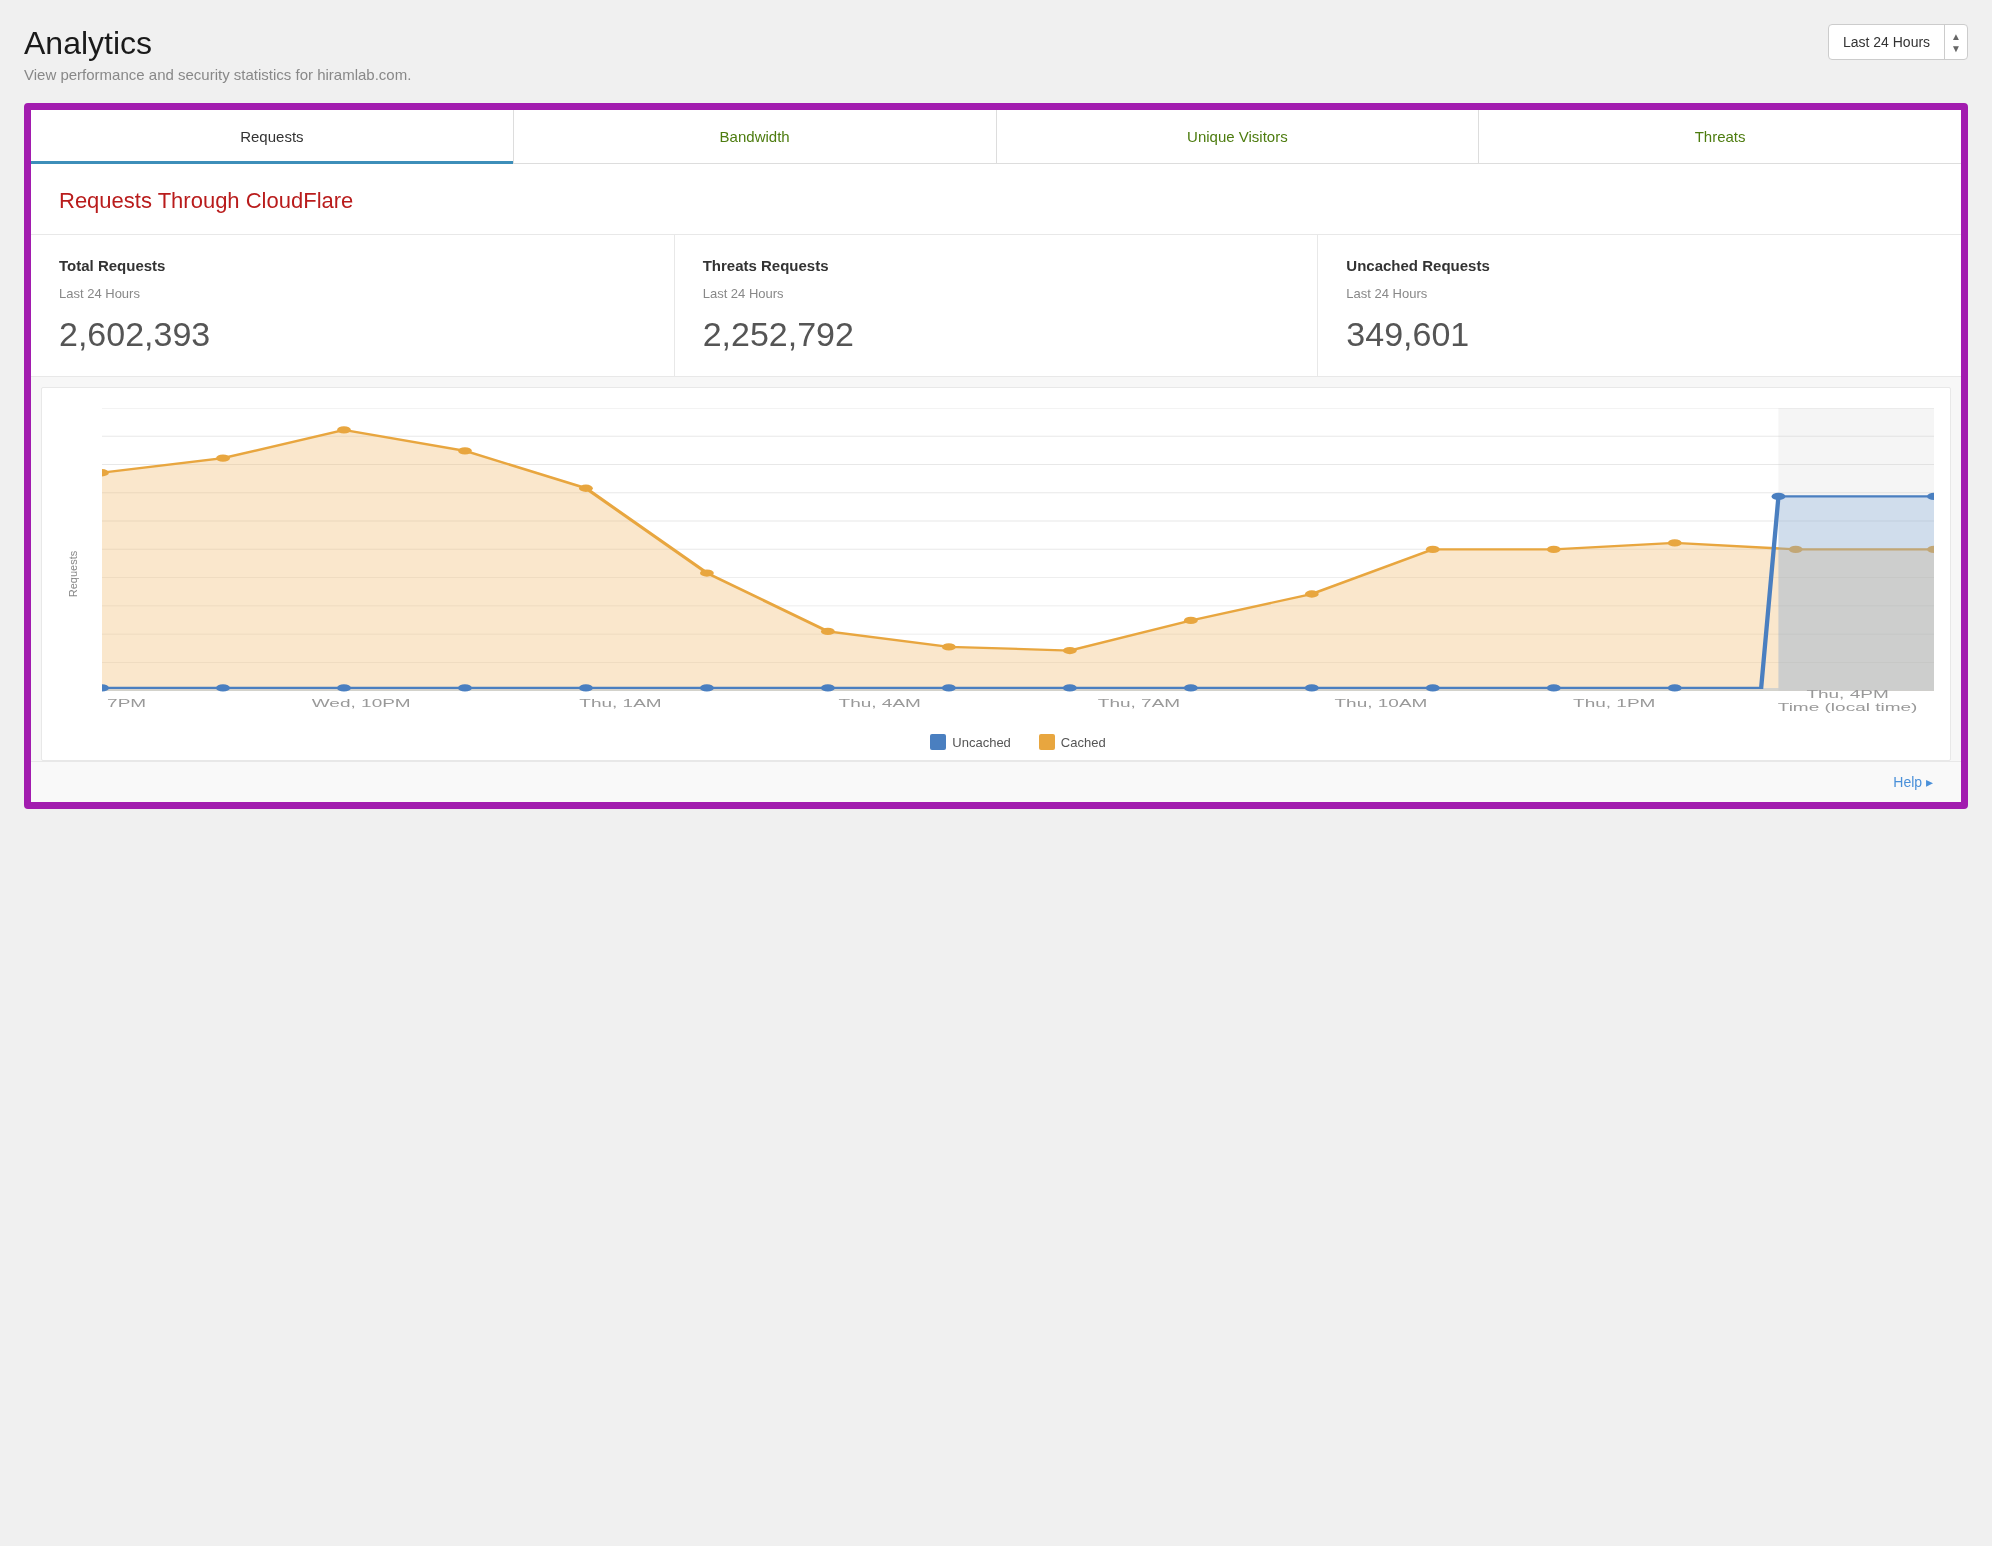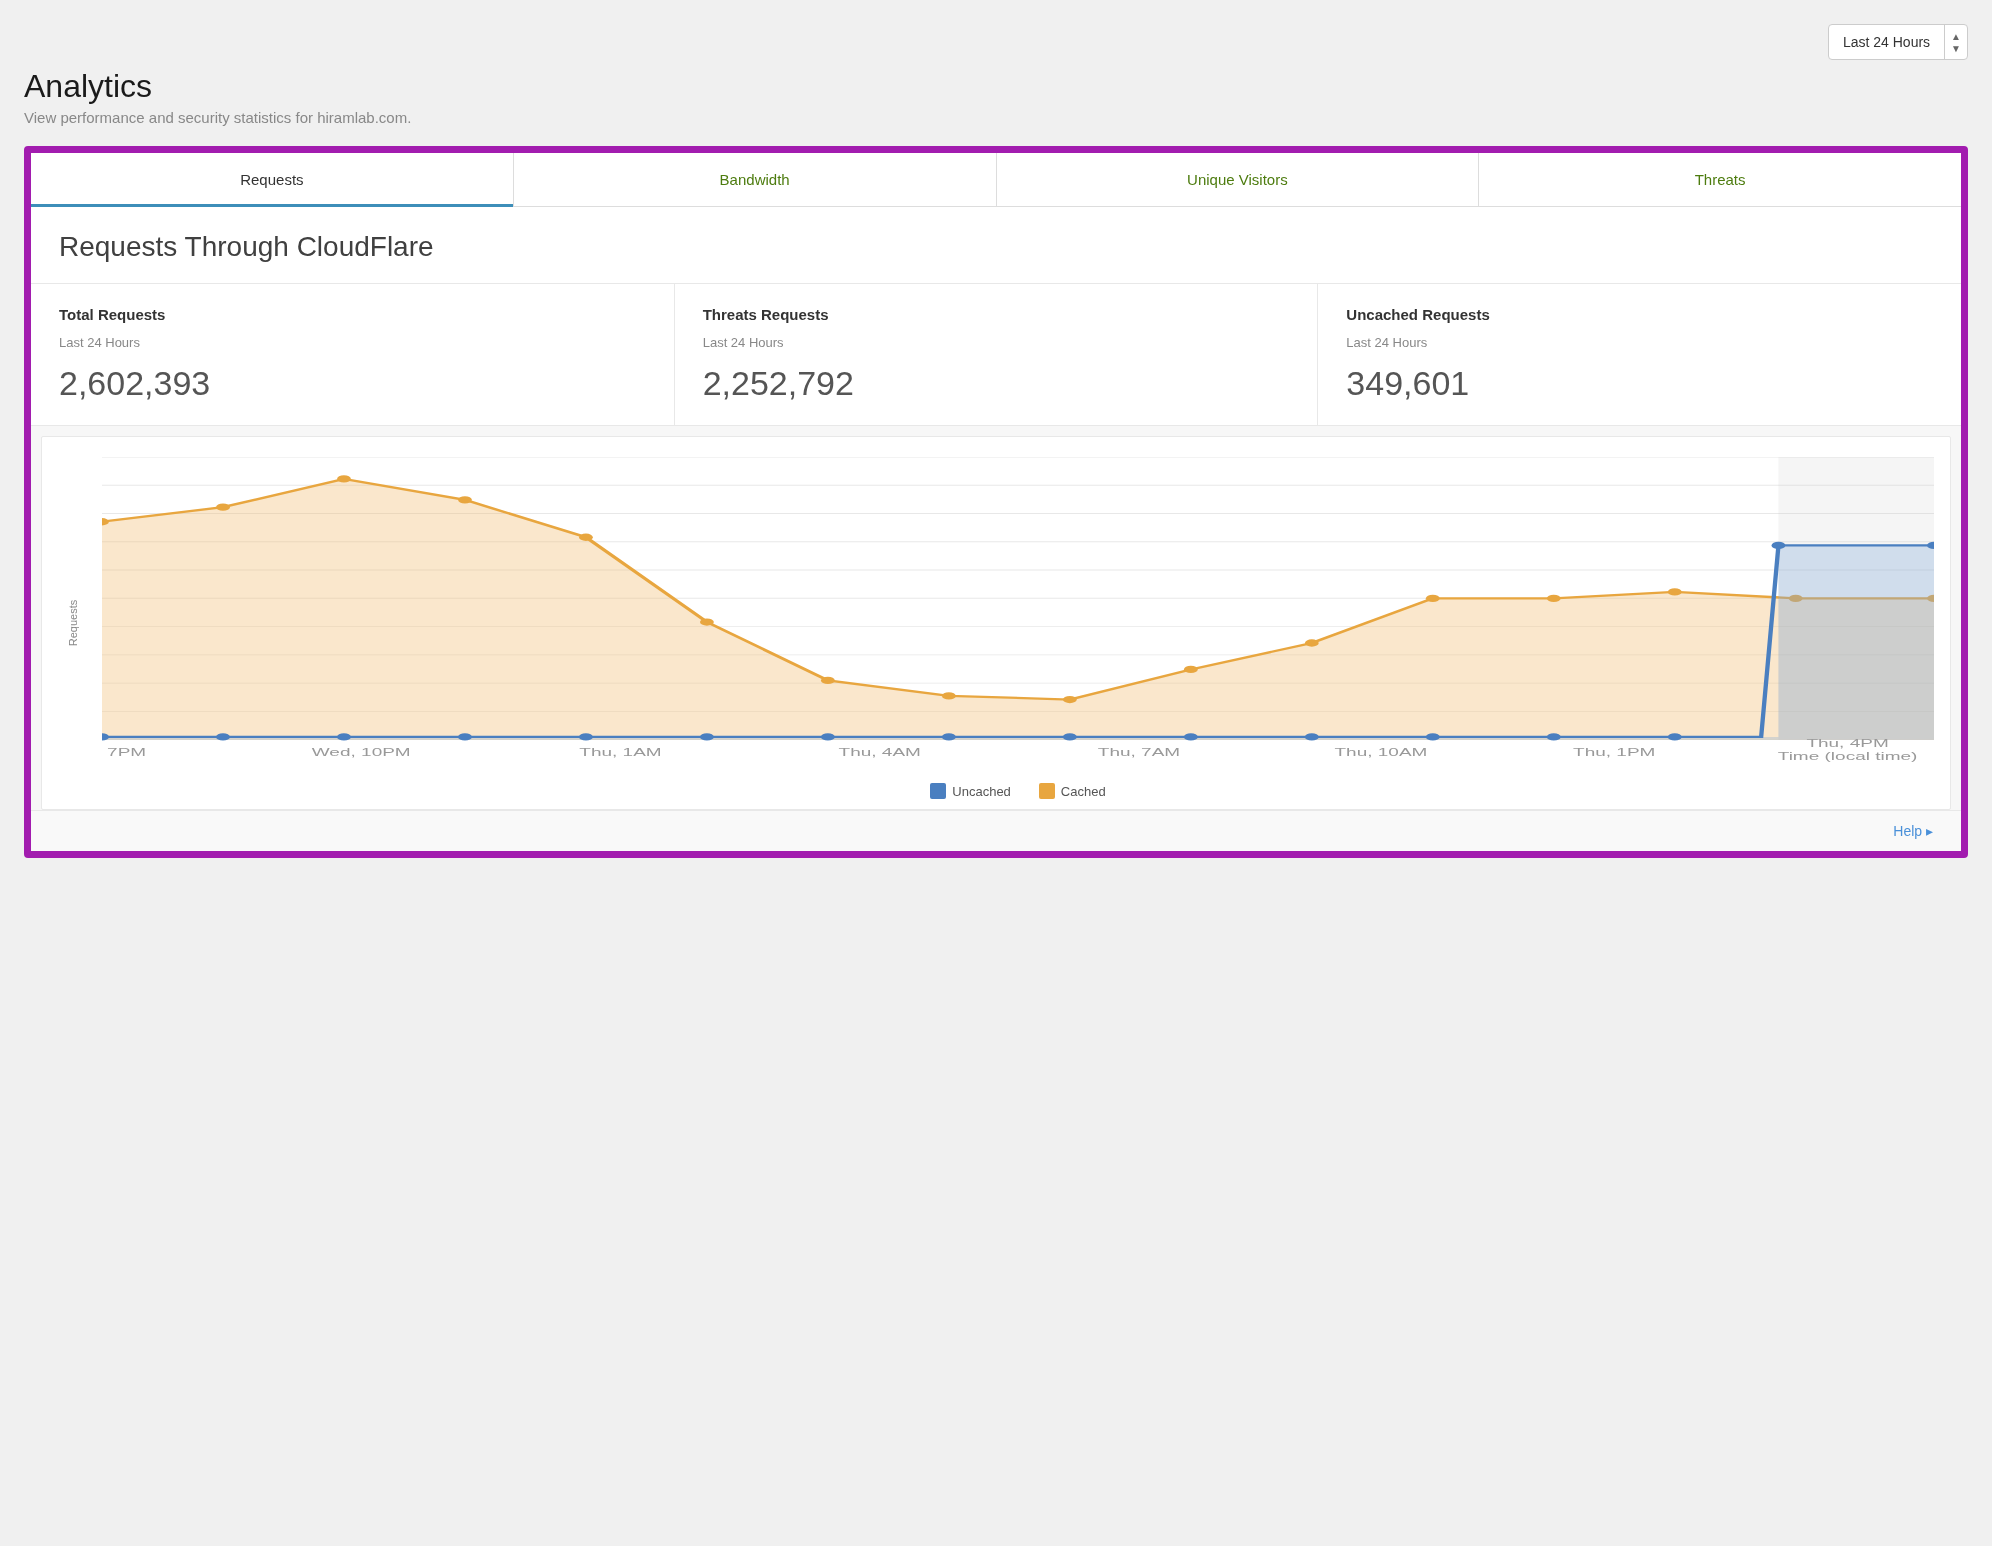--- a/index.html
+++ b/index.html
@@ -13,21 +13,20 @@
       display: flex;
       justify-content: space-between;
       align-items: flex-start;
       margin-bottom: 20px;
     }
     .page-title {
       font-size: 32px;
       font-weight: 400;
       color: #1a1a1a;
       line-height: 1.2;
-      margin-top: 43px;
     }
     .page-subtitle {
       font-size: 15px;
       color: #888;
       margin-top: 4px;
     }
     .time-selector {
       display: flex;
       align-items: center;
       border: 1px solid #ccc;
@@ -84,24 +83,24 @@
     .tab.active::after {
       content: '';
       position: absolute;
       bottom: -1px;
       left: 0;
       right: 0;
       height: 3px;
       background: #3d8eb9;
     }
     .section-title {
-      font-size: 28px;
+      font-size: 22px;
       font-weight: 400;
       padding: 24px 28px 20px;
-      color: #404040;
+      color: #b91c1c;
     }
     .stats-row {
       display: flex;
       border-top: 1px solid #e8e8e8;
       border-bottom: 1px solid #e8e8e8;
     }
     .stat-box {
       flex: 1;
       padding: 22px 28px;
       border-right: 1px solid #e8e8e8;

